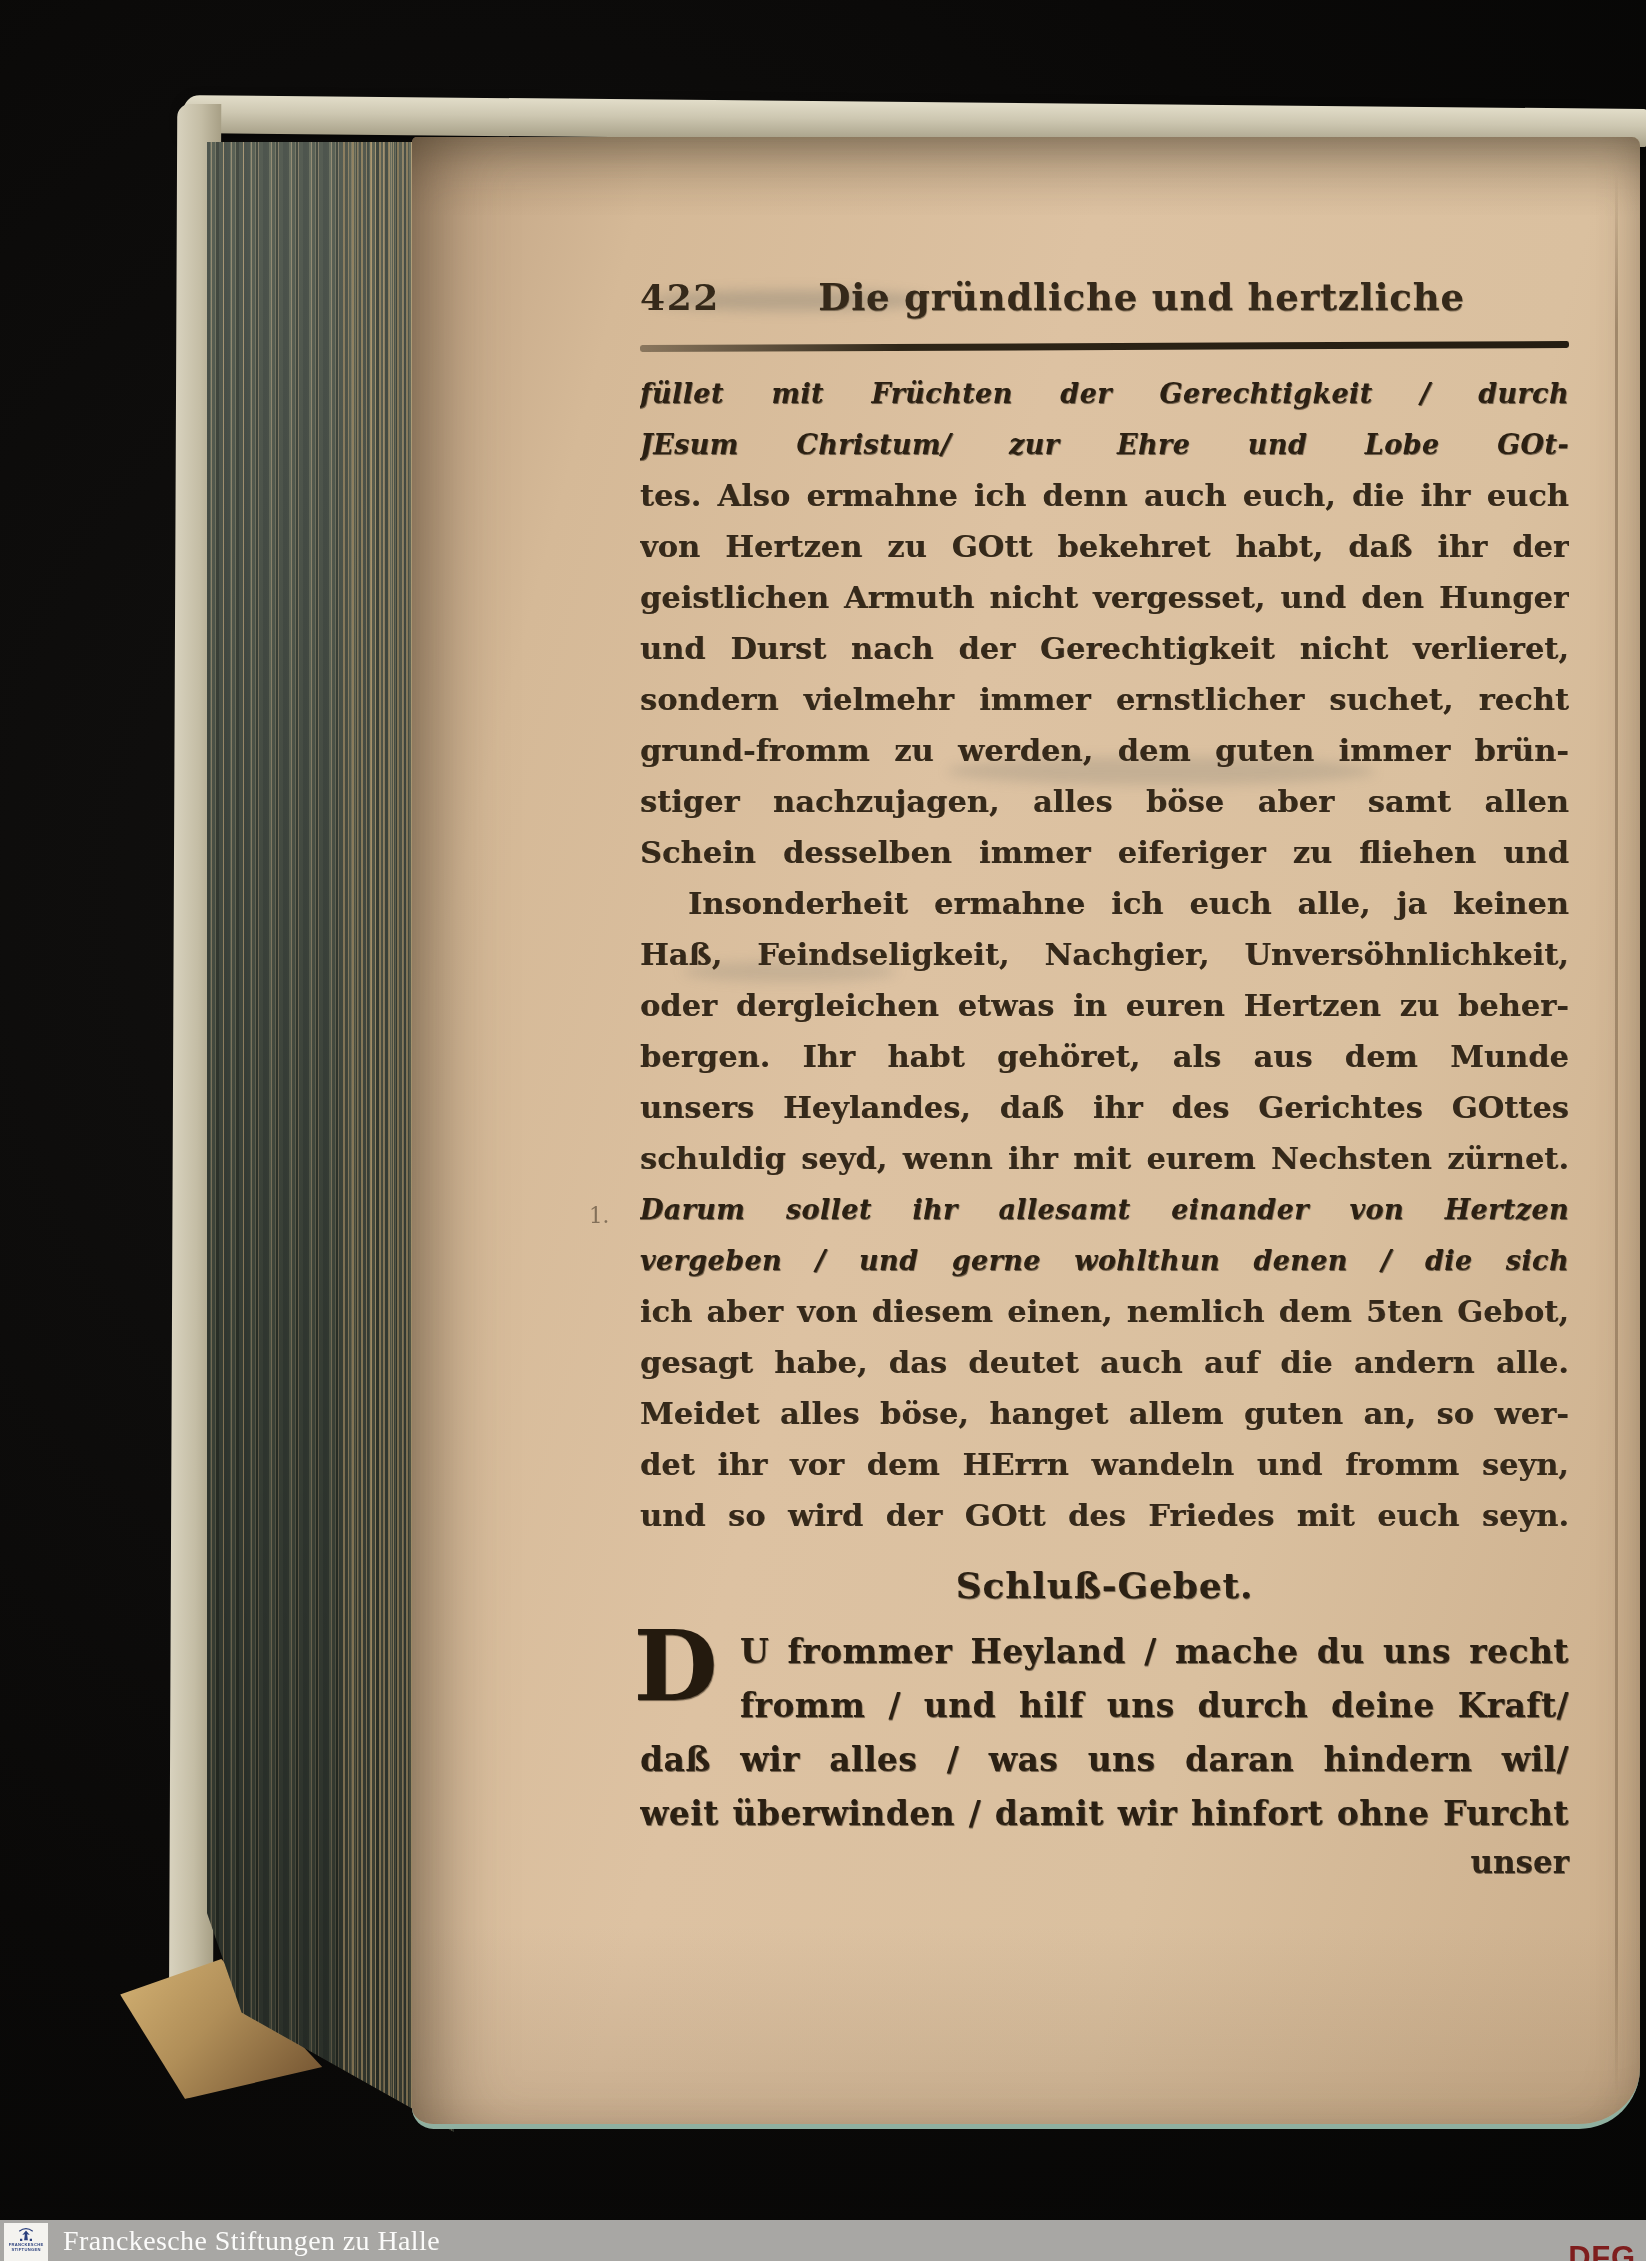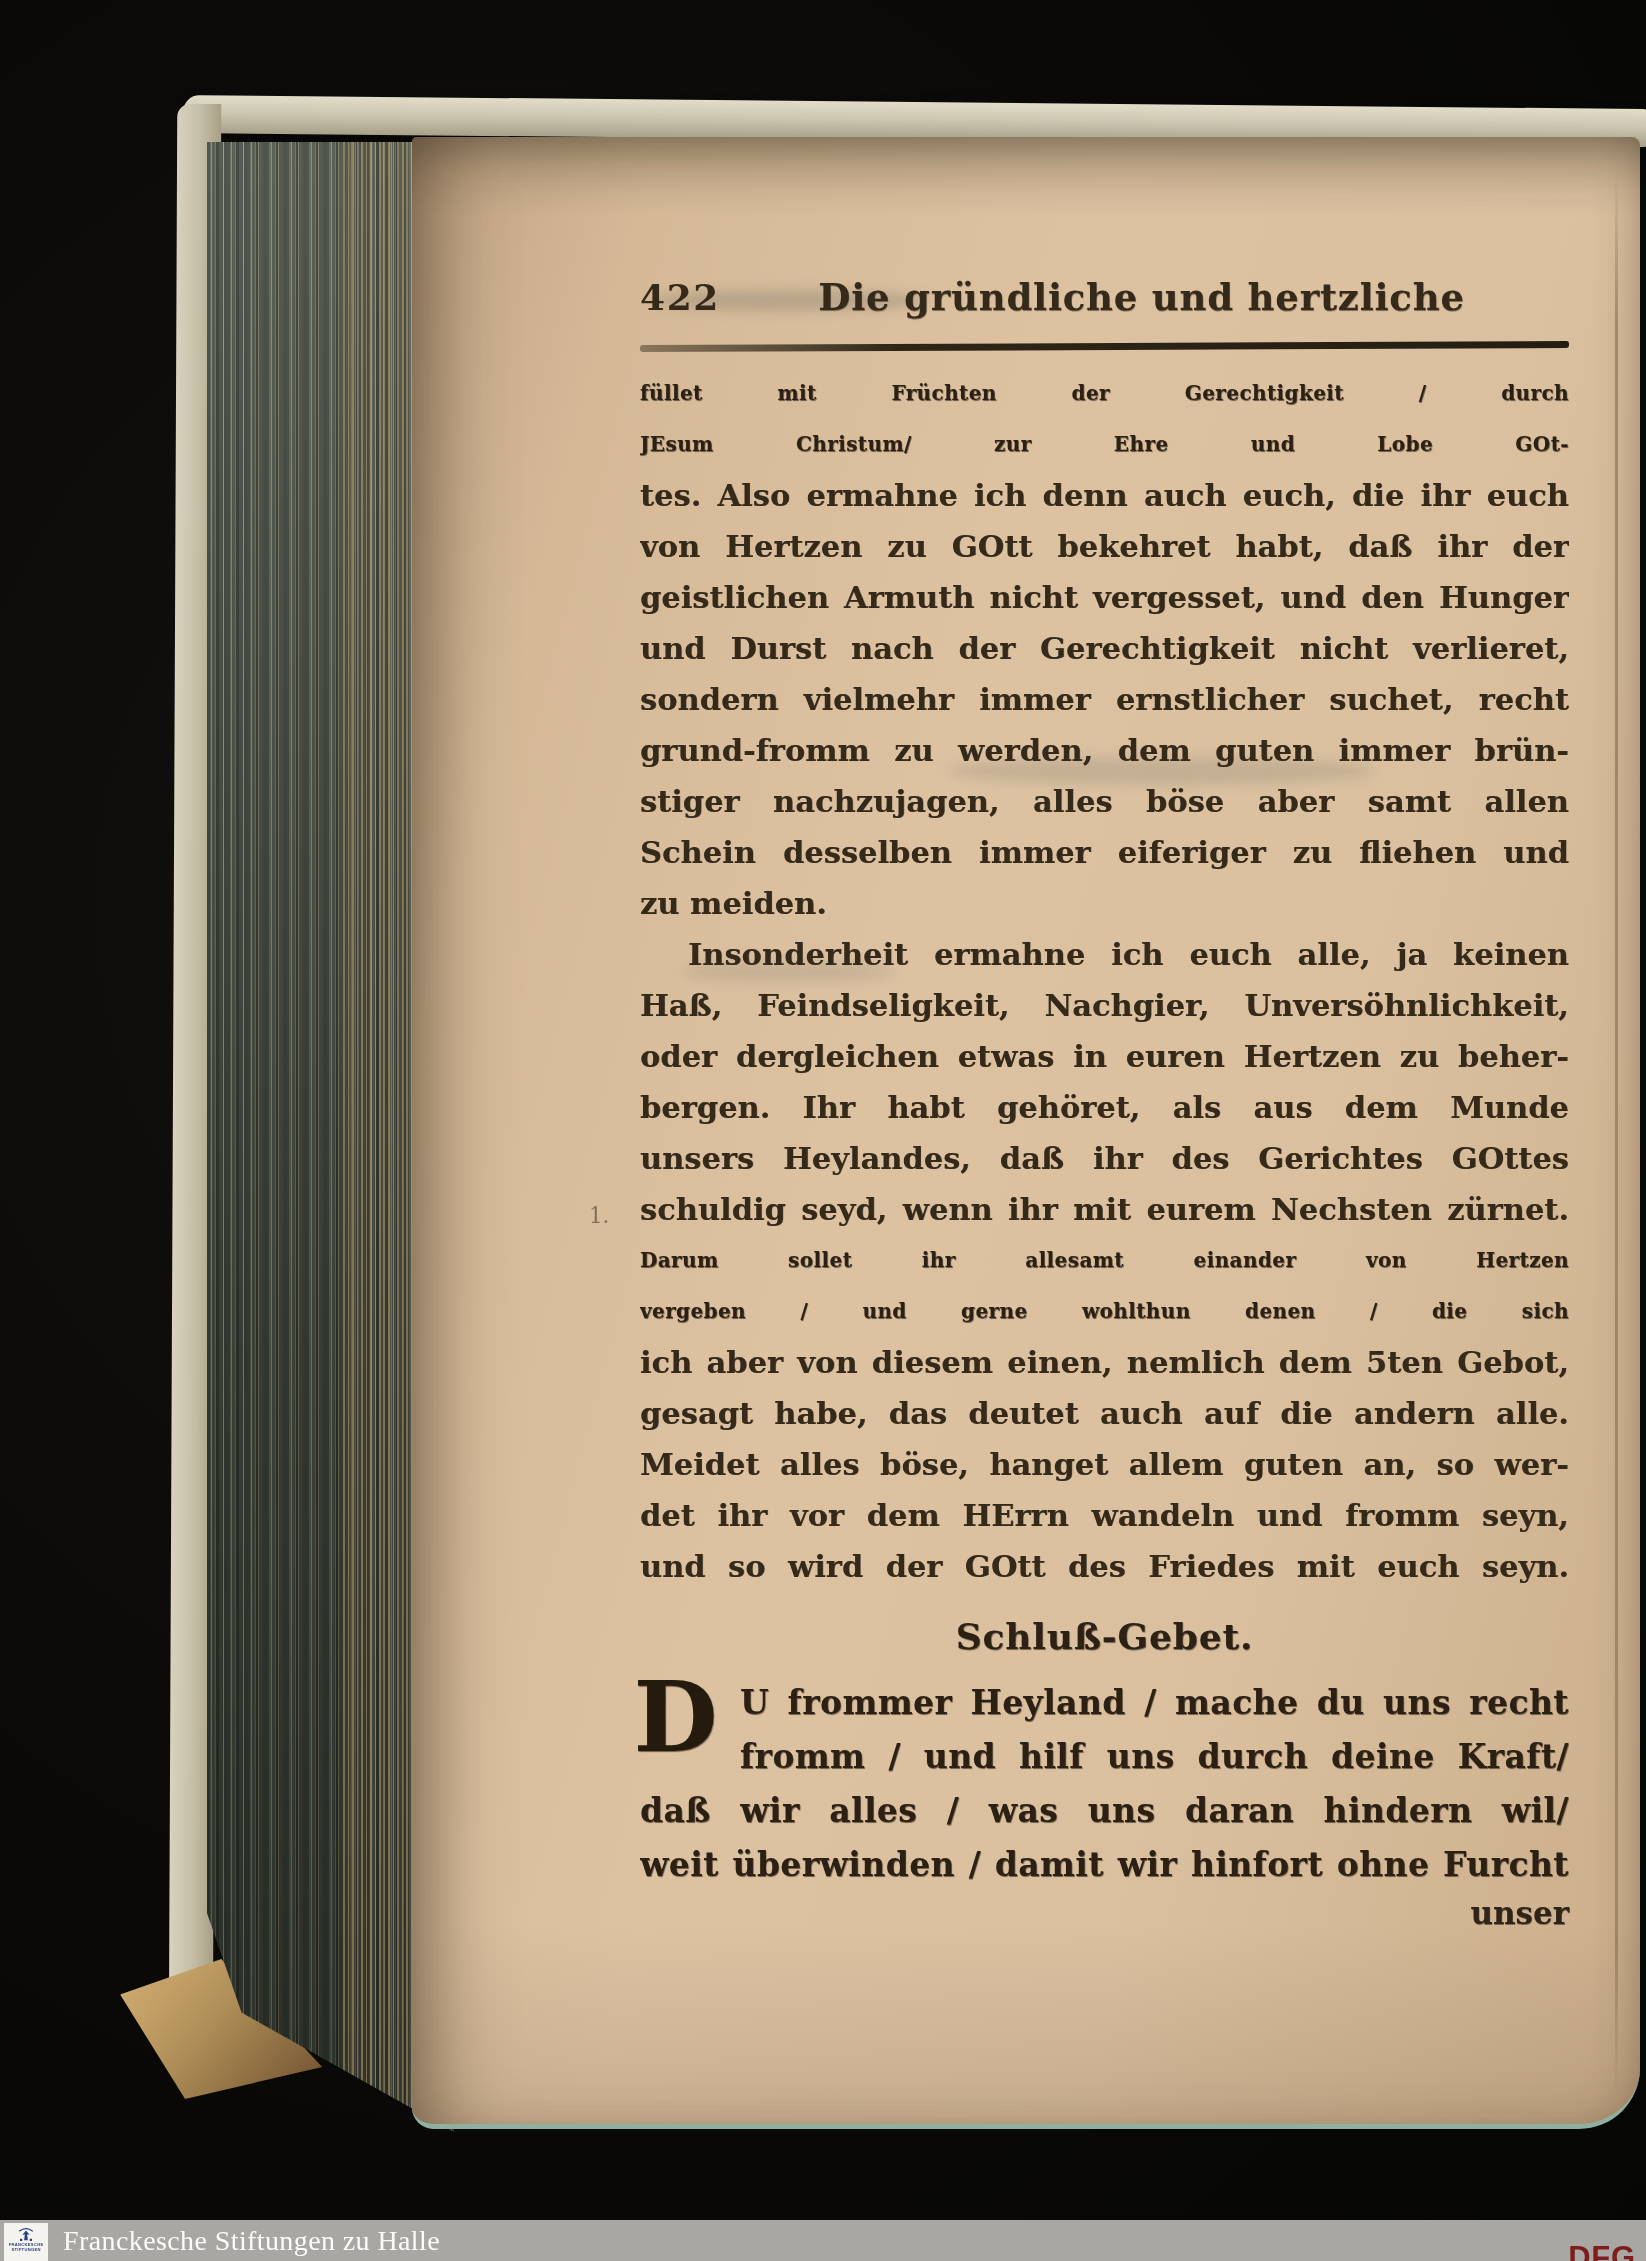--- a/index.html
+++ b/index.html
@@ -54,22 +54,22 @@
   .pagenum{width:123px;font-size:36px;letter-spacing:1.6px;}
   .runtitle{flex:1;text-align:center;font-size:37px;padding-right:49px;letter-spacing:0.8px;
     text-shadow:0.5px 0.5px 0.7px rgba(53,41,26,.55);}
   .rule{height:6.6px;margin-top:10px;transform:rotate(-0.25deg);
     background:linear-gradient(90deg,rgba(46,37,23,.45) 0%,#2e2517 28%,#241d12 100%);
     border-radius:2.5px;}
   .bodytext{margin-top:18px;}
   .line{height:51px;line-height:51px;font-size:30.5px;font-weight:bold;
     text-align:justify;text-align-last:justify;overflow:hidden;white-space:nowrap;
     text-shadow:0.4px 0.4px 0.5px rgba(53,41,26,.5);}
-  .line.em, span.em{font-size:20px;color:#2b2013;letter-spacing:0.4px;
-    text-shadow:0.7px 0.7px 0.7px rgba(43,32,19,.65);}
+  .line.em, span.em{font-size:27px;color:#2b2013;letter-spacing:0.4px;
+    text-shadow:0.7px 0.7px 0.7px rgba(43,32,19,.65);font-style:italic;}
   .line.nj{text-align-last:left;}
   .line.indent{text-indent:48px;}
   .mixed{display:flex;justify-content:space-between;}
   .sect{height:59px;line-height:59px;margin-top:15px;text-align:center;
     font-size:36px;font-weight:bold;color:#2c2114;letter-spacing:0.8px;
     text-shadow:0.7px 0.7px 0.8px rgba(44,33,20,.6);}
   .prayer{position:relative;margin-top:10px;}
   .dropcap{position:absolute;left:-6.6px;top:-6.6px;font-size:97px;line-height:97px;
     font-weight:bold;color:#241a0e;text-shadow:0.8px 0.8px 1px rgba(36,26,14,.6);}
   .pline{height:54px;line-height:54px;font-size:33px;font-weight:bold;color:#2b2013;
@@ -120,21 +120,20 @@
       <div class="line em">füllet mit Früchten der Gerechtigkeit / durch</div>
       <div class="line em">JEsum Christum/ zur Ehre und Lobe GOt-</div>
       <div class="line">tes.  Also ermahne ich denn auch euch, die ihr euch</div>
       <div class="line">von Hertzen zu GOtt bekehret habt, daß ihr der</div>
       <div class="line">geistlichen Armuth nicht vergesset, und den Hunger</div>
       <div class="line">und Durst nach der Gerechtigkeit nicht verlieret,</div>
       <div class="line">sondern vielmehr immer ernstlicher suchet, recht</div>
       <div class="line">grund-fromm zu werden, dem guten immer brün-</div>
       <div class="line">stiger nachzujagen, alles böse aber samt allen</div>
       <div class="line">Schein desselben immer eiferiger zu fliehen und</div>
-      <div class="line nj">zu meiden.</div>
       <div class="line indent">Insonderheit ermahne ich euch alle, ja keinen</div>
       <div class="line">Haß, Feindseligkeit, Nachgier, Unversöhnlichkeit,</div>
       <div class="line">oder dergleichen etwas in euren Hertzen zu beher-</div>
       <div class="line">bergen.  Ihr habt gehöret, als aus dem Munde</div>
       <div class="line">unsers Heylandes, daß ihr des Gerichtes GOttes</div>
       <div class="line">schuldig seyd, wenn ihr mit eurem Nechsten zürnet.</div>
       <div class="line em">Darum sollet ihr allesamt einander von Hertzen</div>
       <div class="line em">vergeben / und gerne wohlthun denen / die sich</div>
       <div class="line">ich aber von diesem einen, nemlich dem 5ten Gebot,</div>
       <div class="line">gesagt habe, das deutet auch auf die andern alle.</div>

